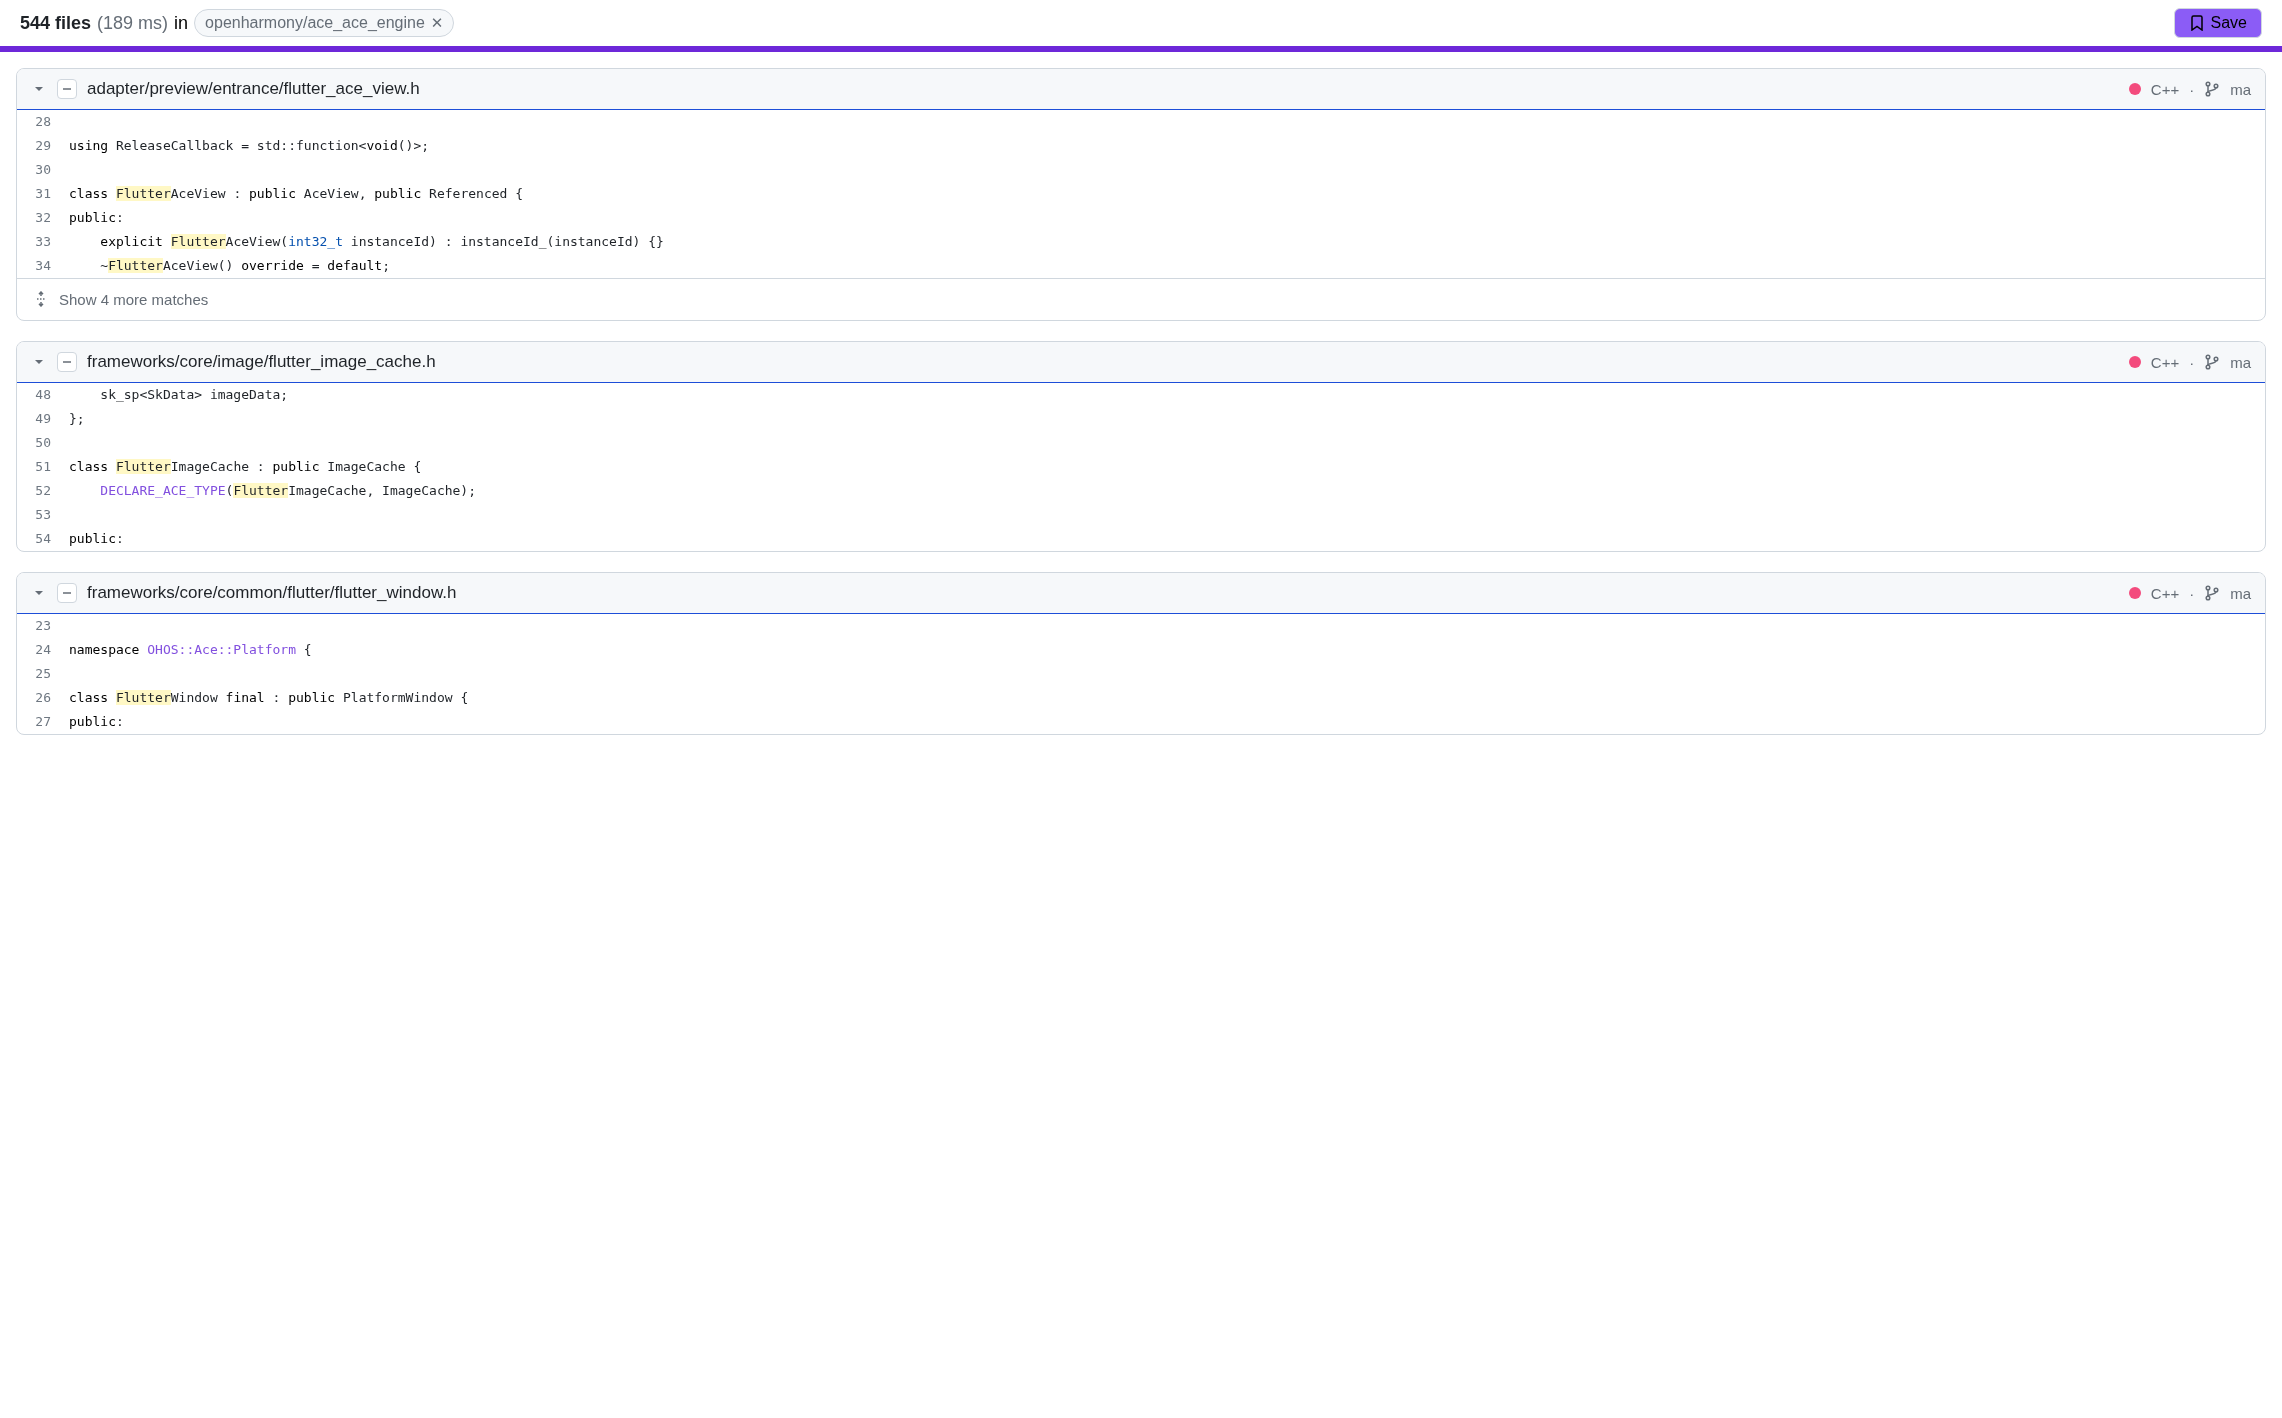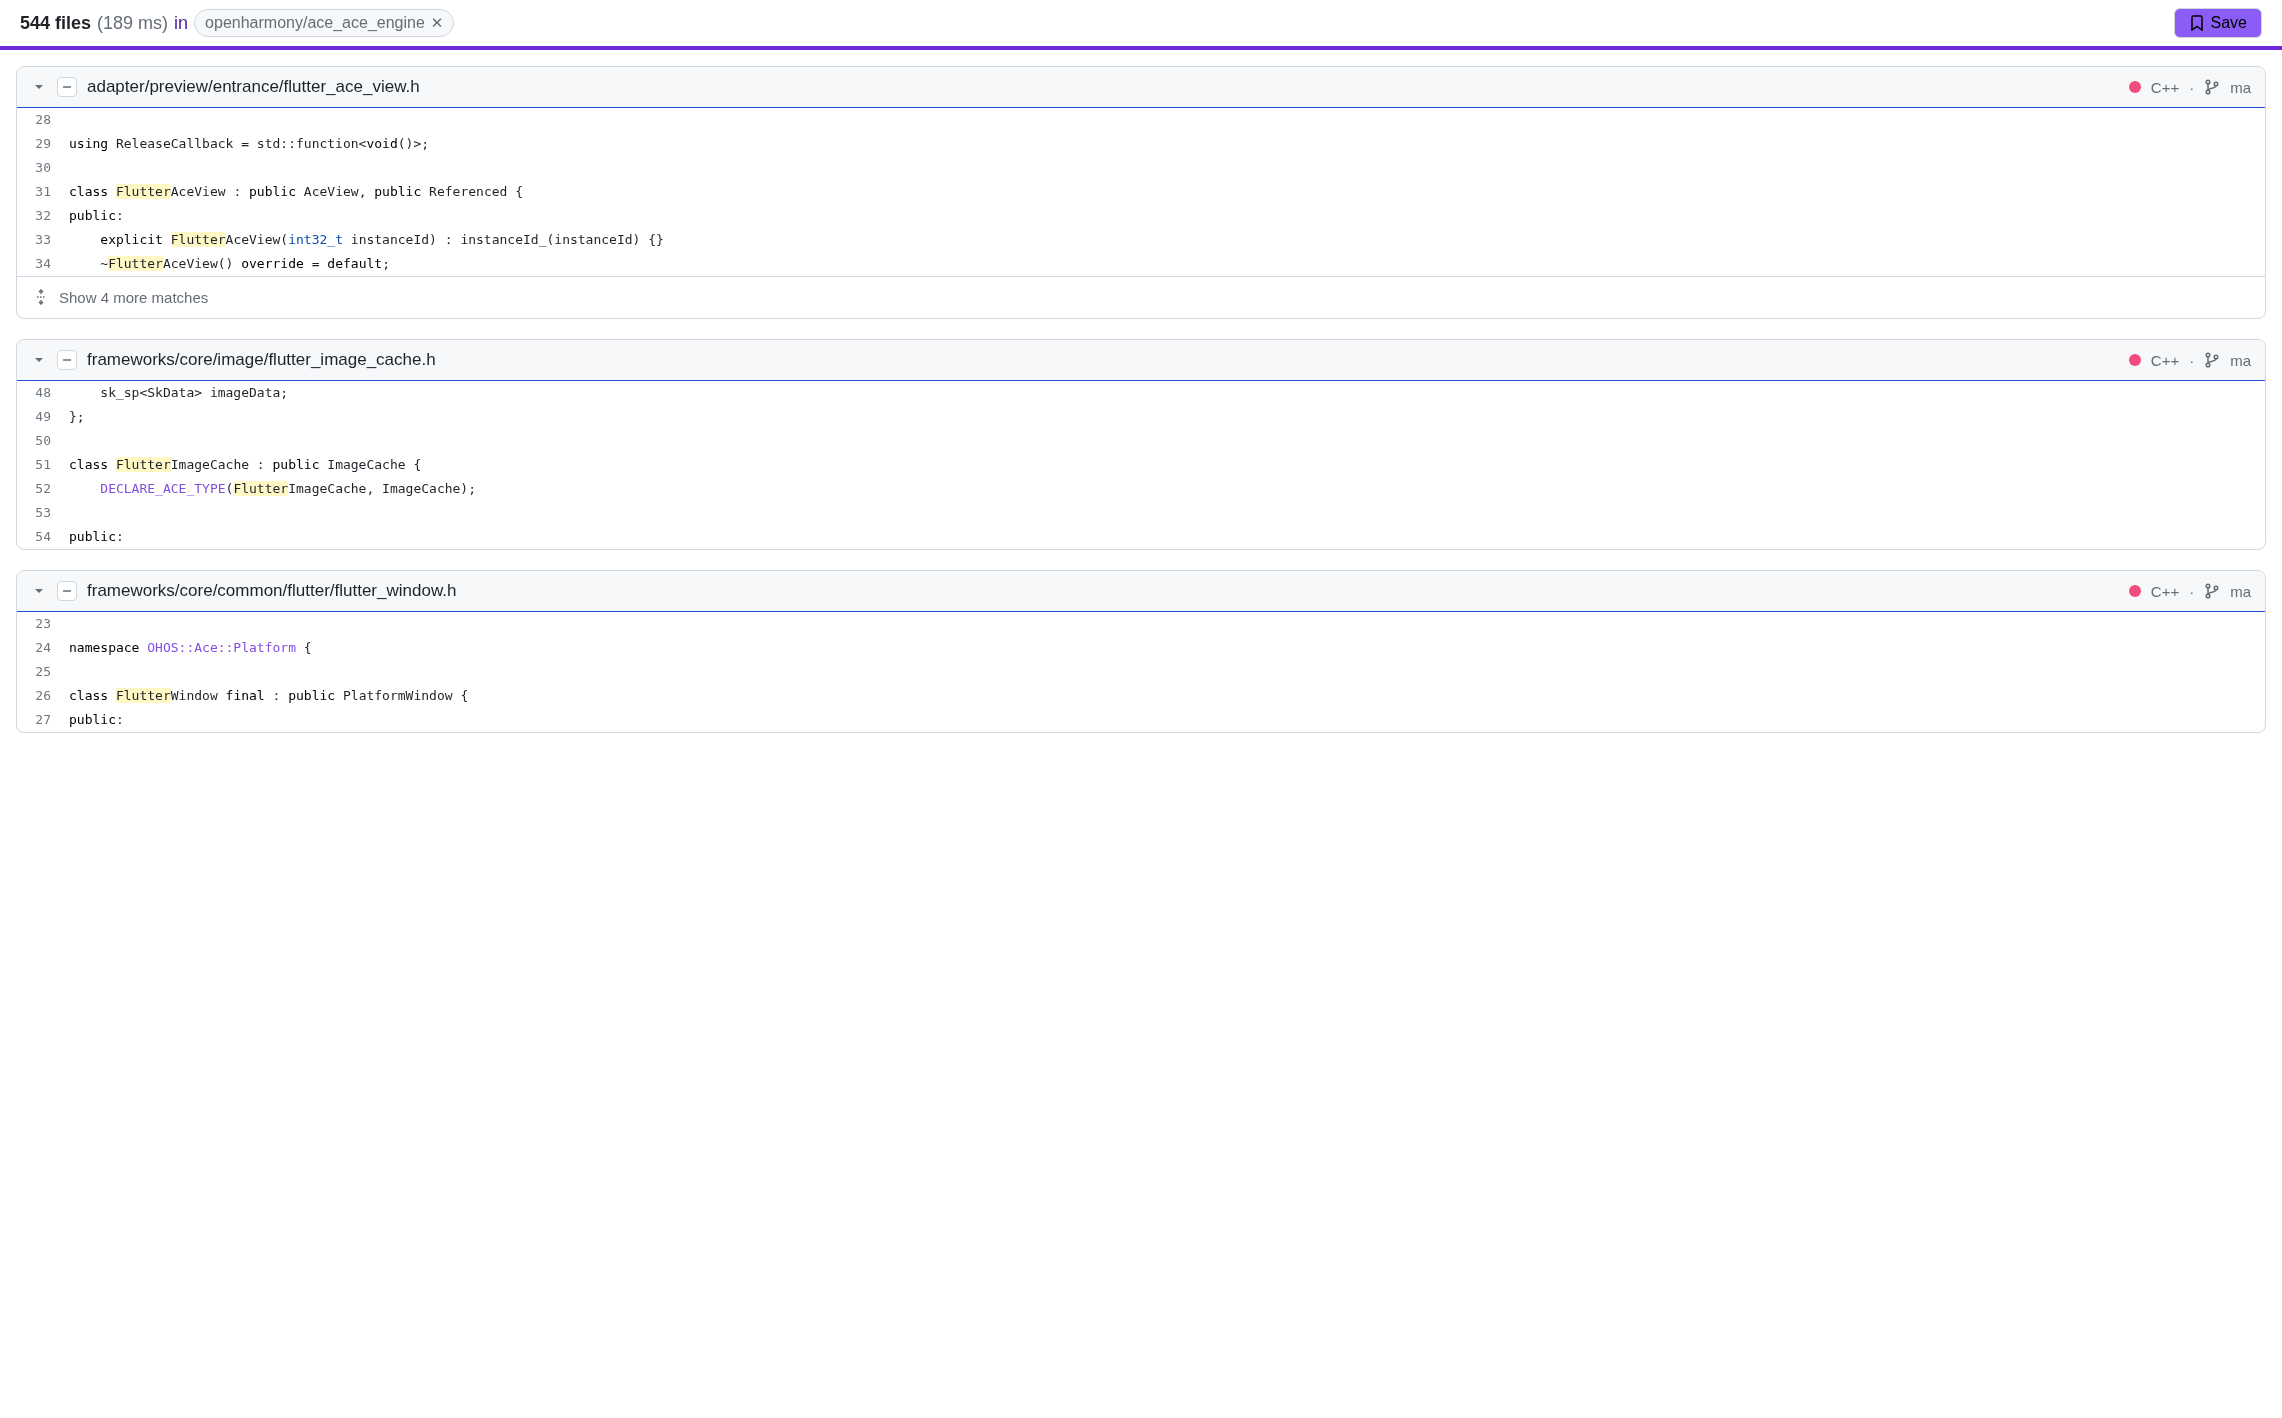--- a/index.html
+++ b/index.html
@@ -7,30 +7,30 @@
       font-family: -apple-system, BlinkMacSystemFont, "Segoe UI", Helvetica, Arial, sans-serif;
       background: #fff;
       color: #1f2328;
       font-size: 14px;
     }
     .top-bar {
       display: flex;
       align-items: center;
       justify-content: space-between;
       padding: 8px 20px;
-      border-bottom: 4px solid #6d28d9;
+      border-bottom: 6px solid #6d28d9;
     }
     .top-left {
       display: flex;
       align-items: center;
       gap: 6px;
     }
     .file-count { font-weight: 600; font-size: 18px; }
     .timing { color: #656d76; font-size: 18px; }
-    .in-text { color: #4c1d95; font-size: 18px; }
+    .in-text { color: #000000; font-size: 18px; }
     .repo-chip {
       display: inline-flex;
       align-items: center;
       gap: 6px;
       border: 1px solid #d0d7de;
       border-radius: 18px;
       padding: 4px 10px;
       font-size: 16px;
       color: #656d76;
       background: #f6f8fa;

